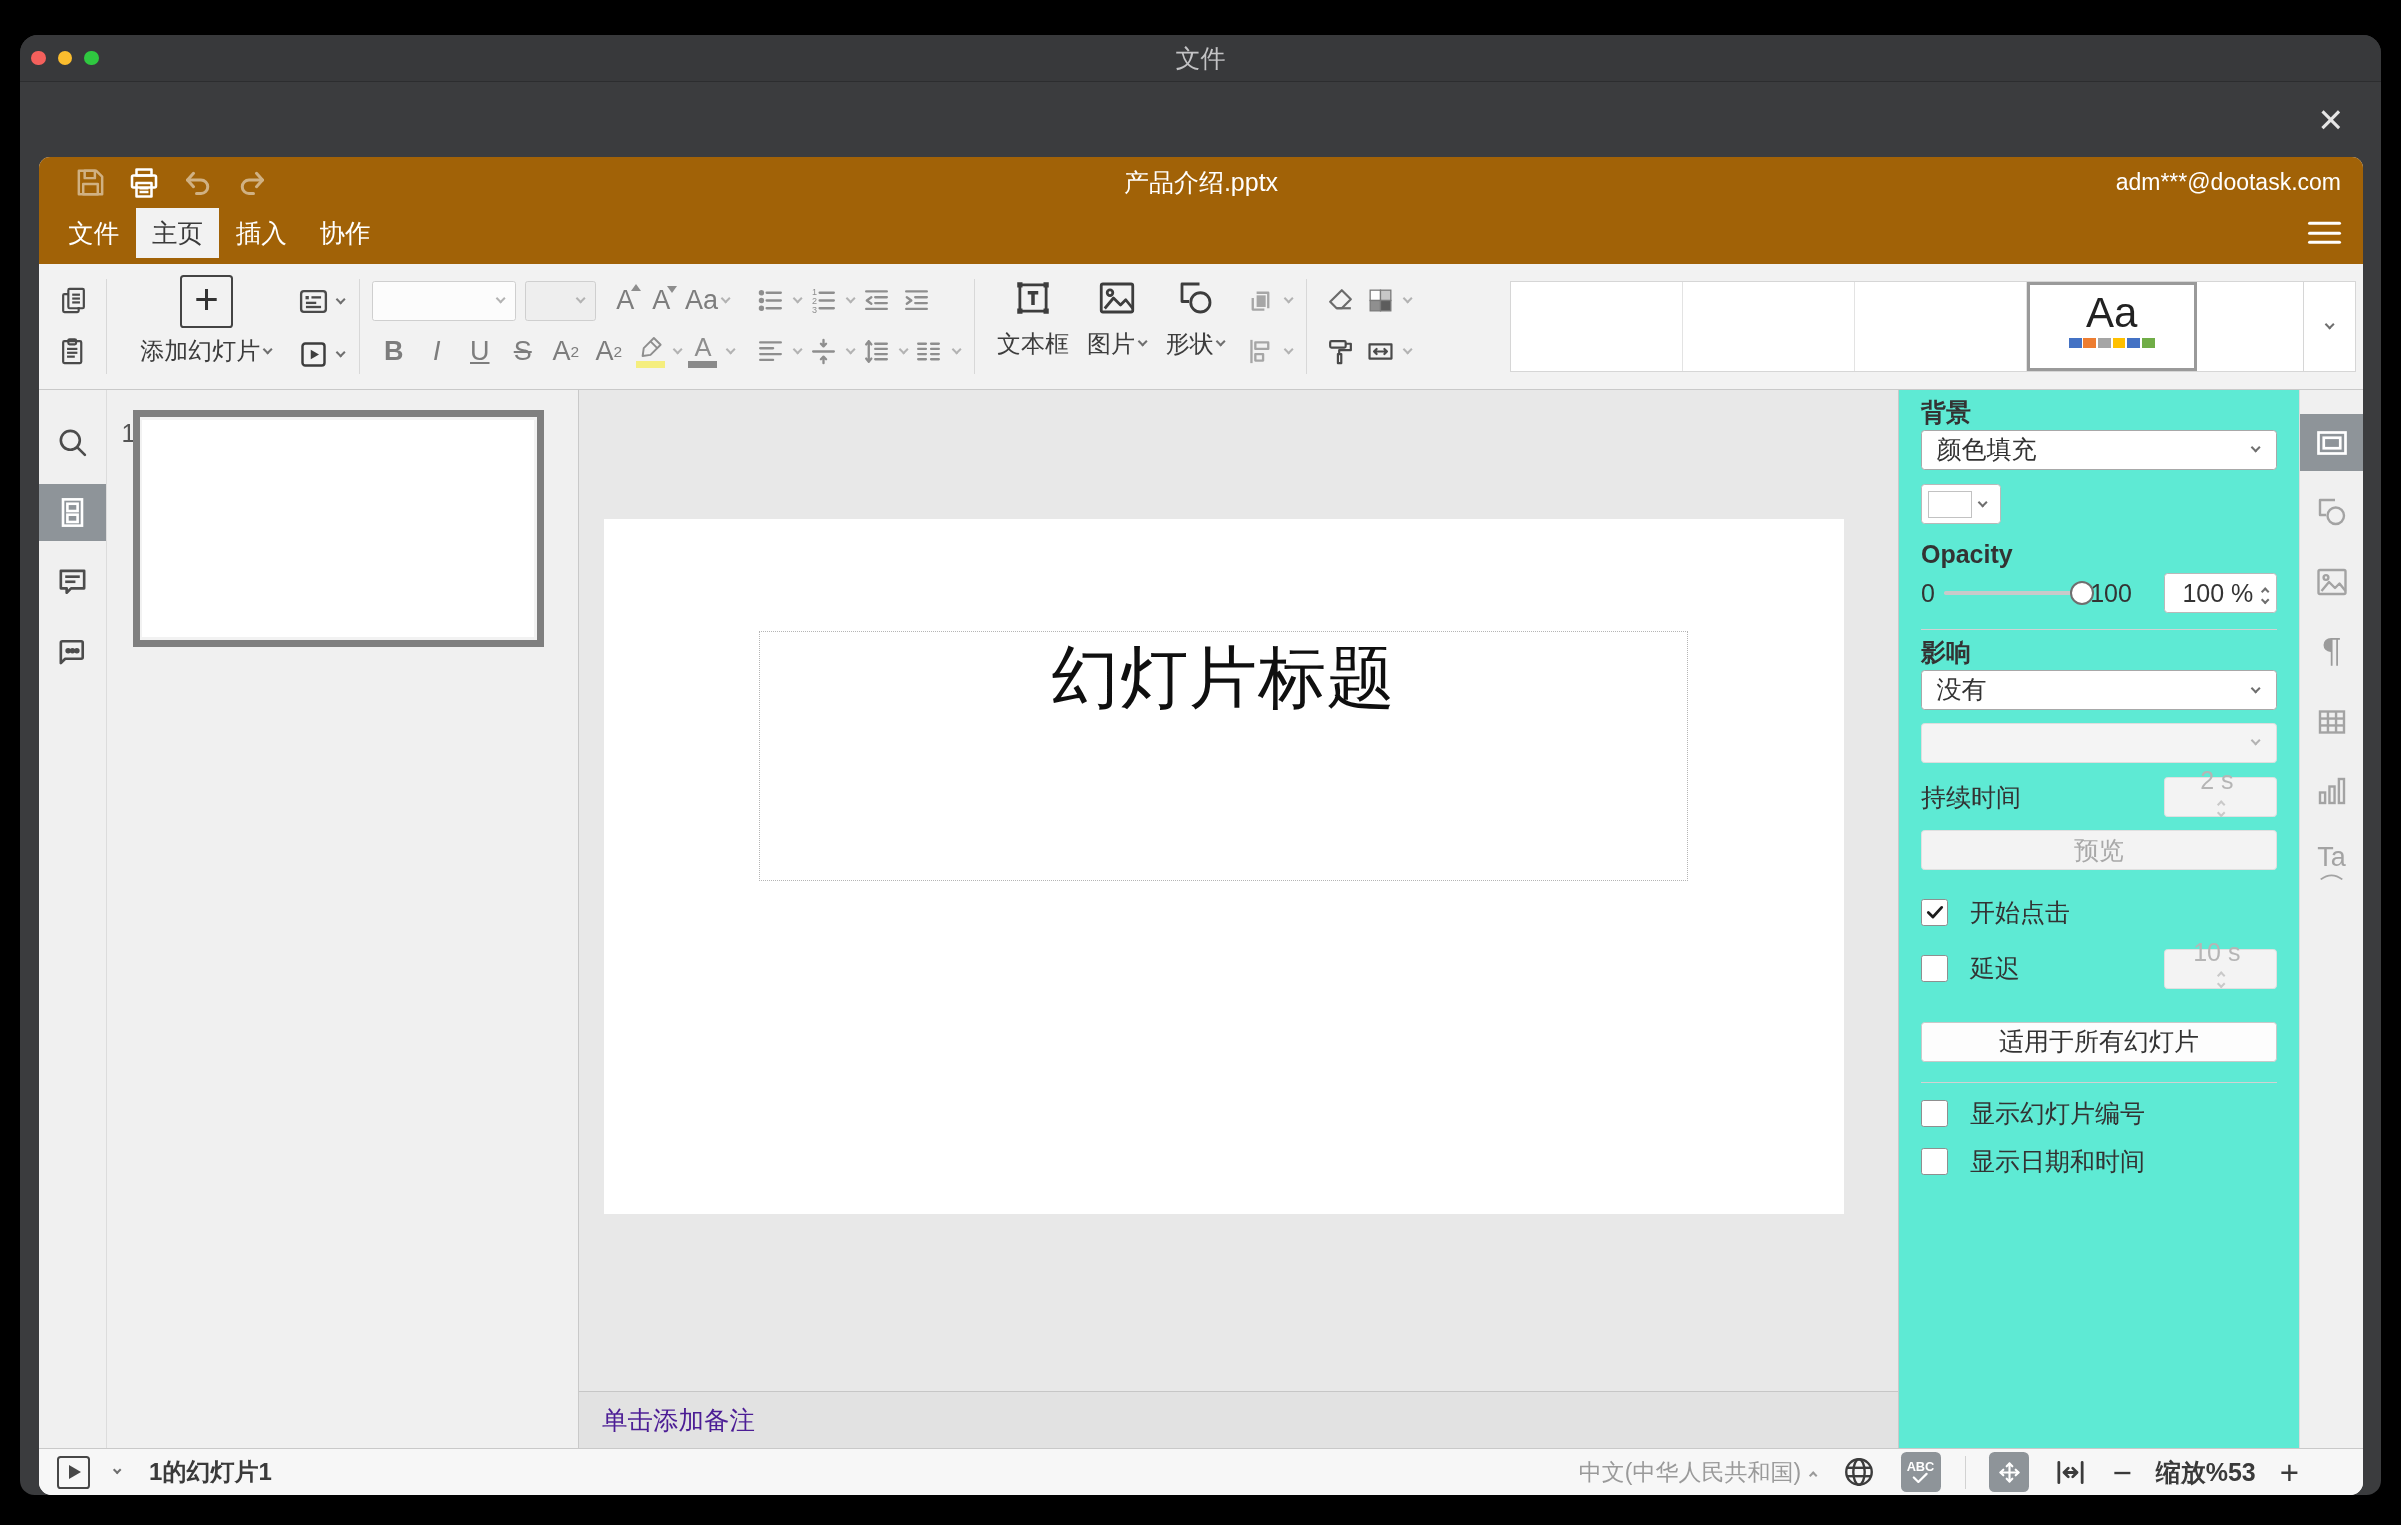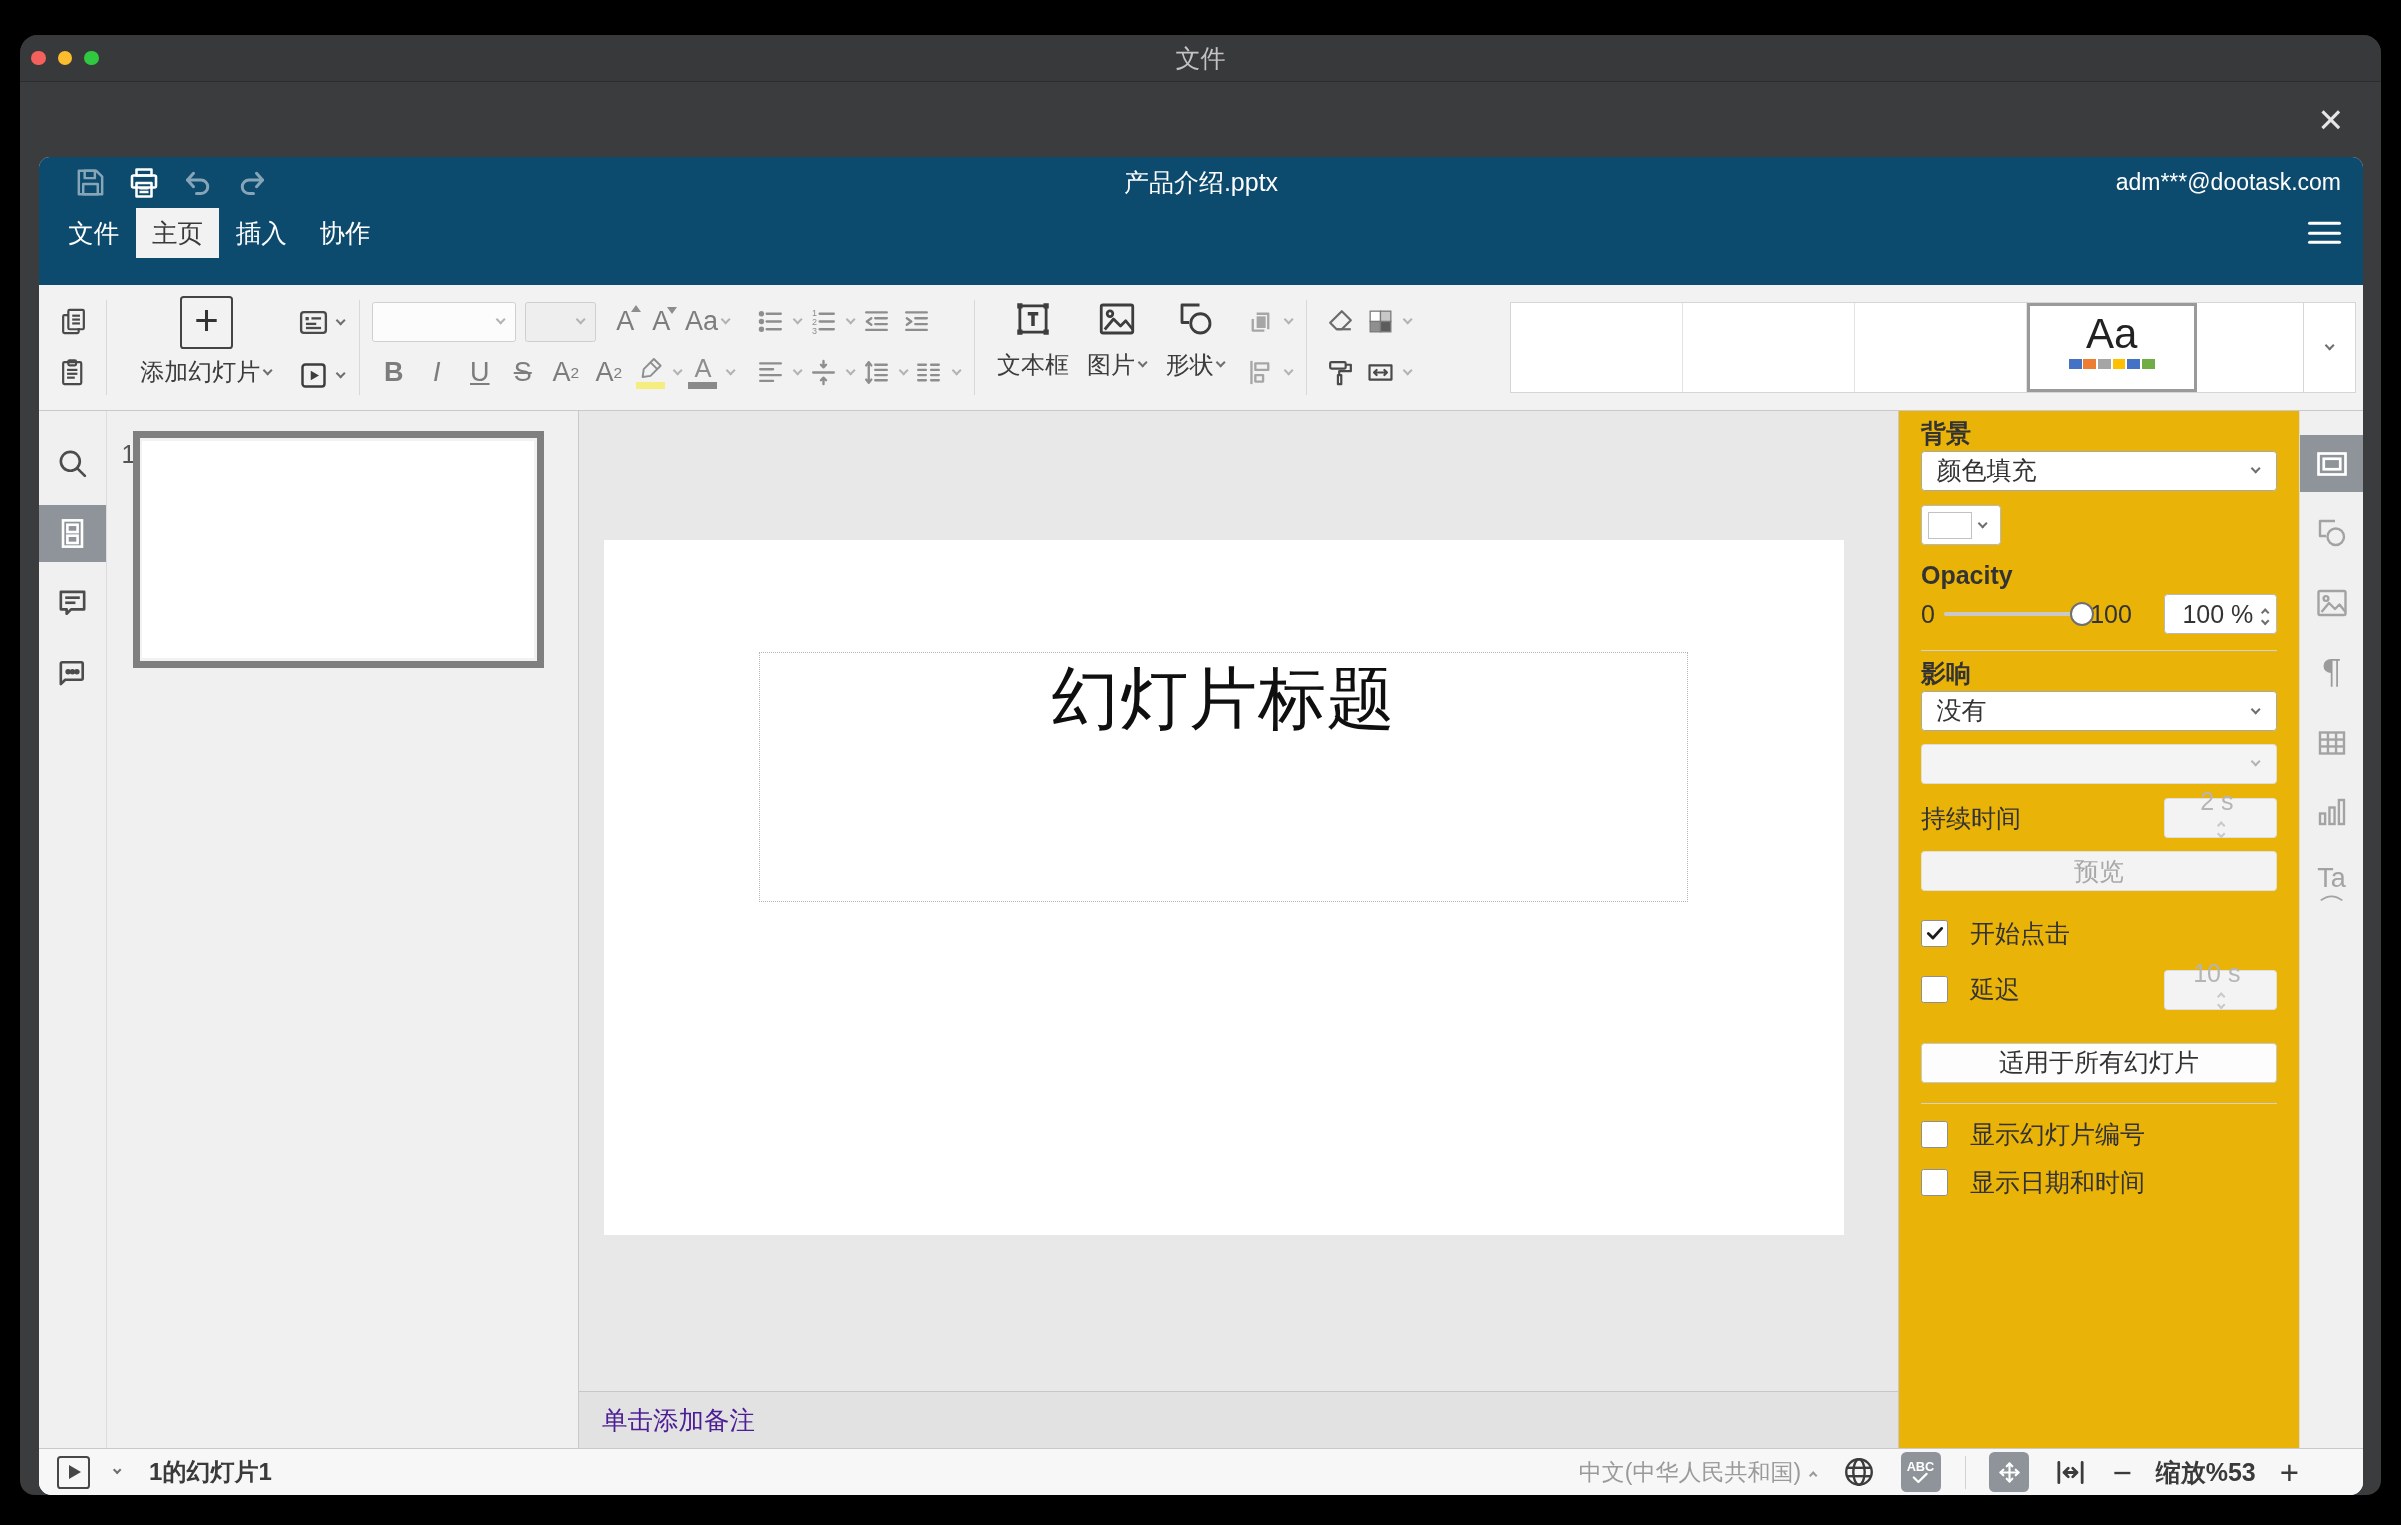--- a/index.html
+++ b/index.html
@@ -20,21 +20,21 @@
   .chrome{position:relative;height:75px;}
   .close-x{position:absolute;right:38px;top:50%;transform:translateY(-50%);color:#e6e6e6;font-size:42px;line-height:42px;cursor:default;}
   .avatar-sliver{position:absolute;left:100px;top:100px;width:109px;height:109px;border-radius:50%;background:#404223;}
 
   
   .editor{position:absolute;left:19px;right:18px;top:122px;bottom:0;
           background:#f2f2f2;border-radius:11px 11px 12.8px 12.8px;overflow:hidden;
           display:flex;flex-direction:column;}
 
   
-  .red-header{height:128px;background:#0c4a6e;flex:0 0 auto;color:#fff;}
+  .red-header{height:107px;background:#a16207;flex:0 0 auto;color:#fff;}
   .qa-row{height:51px;position:relative;display:flex;align-items:center;padding-left:33px;}
   .qa-ic{width:36px;height:42px;display:flex;align-items:center;justify-content:center;margin-right:18px;color:#fff;}
   .qa-ic.dim{opacity:.5;}
   .doc-title{position:absolute;left:0;right:0;text-align:center;font-size:25px;color:#fff;}
   .account{position:absolute;right:22px;font-size:23px;color:#fff;}
   .tab-row{height:50px;display:flex;align-items:stretch;padding-left:12.8px;position:relative;}
   .tab{display:flex;align-items:center;padding:0 16.4px;font-size:25.5px;color:#fff;}
   .tab.active{background:#f2f2f2;color:#3a3a3a;}
   .hamburger{position:absolute;right:22px;top:50%;transform:translateY(-50%);display:flex;flex-direction:column;gap:6.4px;}
   .hamburger span{display:block;width:33px;height:3.2px;background:#fff;border-radius:1.8px;}
@@ -95,21 +95,21 @@
   .canvas{flex:1;background:#e8e8e8;position:relative;overflow:hidden;}
   .slide{position:absolute;left:25px;top:129px;width:1240px;height:695px;background:#fff;}
   .ph{position:absolute;left:155px;width:929px;border:1.8px dotted #b5b5b5;display:flex;justify-content:center;}
   .ph.title{top:112px;height:250px;align-items:flex-start;padding-bottom:9px;}
   .ph.subtitle{top:365px;height:170px;align-items:flex-start;padding-top:3.6px;}
   .ph-title-text{font-size:68px;color:#0f0f0f;line-height:91px;letter-spacing:0.9px;}
   .ph-sub-text{font-size:28px;color:#0f0f0f;line-height:40px;}
   .notes{height:57px;background:#e2e2e2;border-top:0.9px solid #c6c6c6;display:flex;align-items:center;padding-left:23px;font-size:25.5px;color:#4c1d95;flex:0 0 auto;}
 
   
-  .rpanel{width:401px;background:#eab308;border-left:0.9px solid #c9c9c9;padding:9px 22px 0;flex:0 0 auto;font-size:25px;color:#333;}
+  .rpanel{width:401px;background:#5eead4;border-left:0.9px solid #c9c9c9;padding:9px 22px 0;flex:0 0 auto;font-size:25px;color:#333;}
   .rp-h{font-weight:bold;font-size:25px;height:27px;line-height:27px;}
   .select{height:40px;border:0.9px solid #a8a8a8;border-radius:3.6px;background:#fff;display:flex;align-items:center;padding:0 14.6px;position:relative;}
   .select .chev{position:absolute;right:14.6px;}
   .select.disabled{border-color:#dedede;background:#f4f4f4;color:#b5b5b5;}
   .swatchbox{margin-top:14.6px;width:80px;height:40px;border:0.9px solid #b9b9b9;border-radius:3.6px;background:#fff;display:flex;align-items:center;}
   .swatch{width:44px;height:27px;margin-left:5.5px;border:0.9px solid #c2c2c2;background:#fff;}
   .swatchbox .chev{margin-left:7.3px;}
   .sliderrow{margin-top:5.5px;height:40px;display:flex;align-items:center;}
   .track{width:139px;height:3.6px;background:#c9c9c9;border-radius:1.8px;margin:0 7.3px 0 9px;position:relative;}
   .knob{position:absolute;right:-11px;top:-10px;width:24px;height:24px;border-radius:50%;background:#fff;border:2.3px solid #6f6f6f;}

